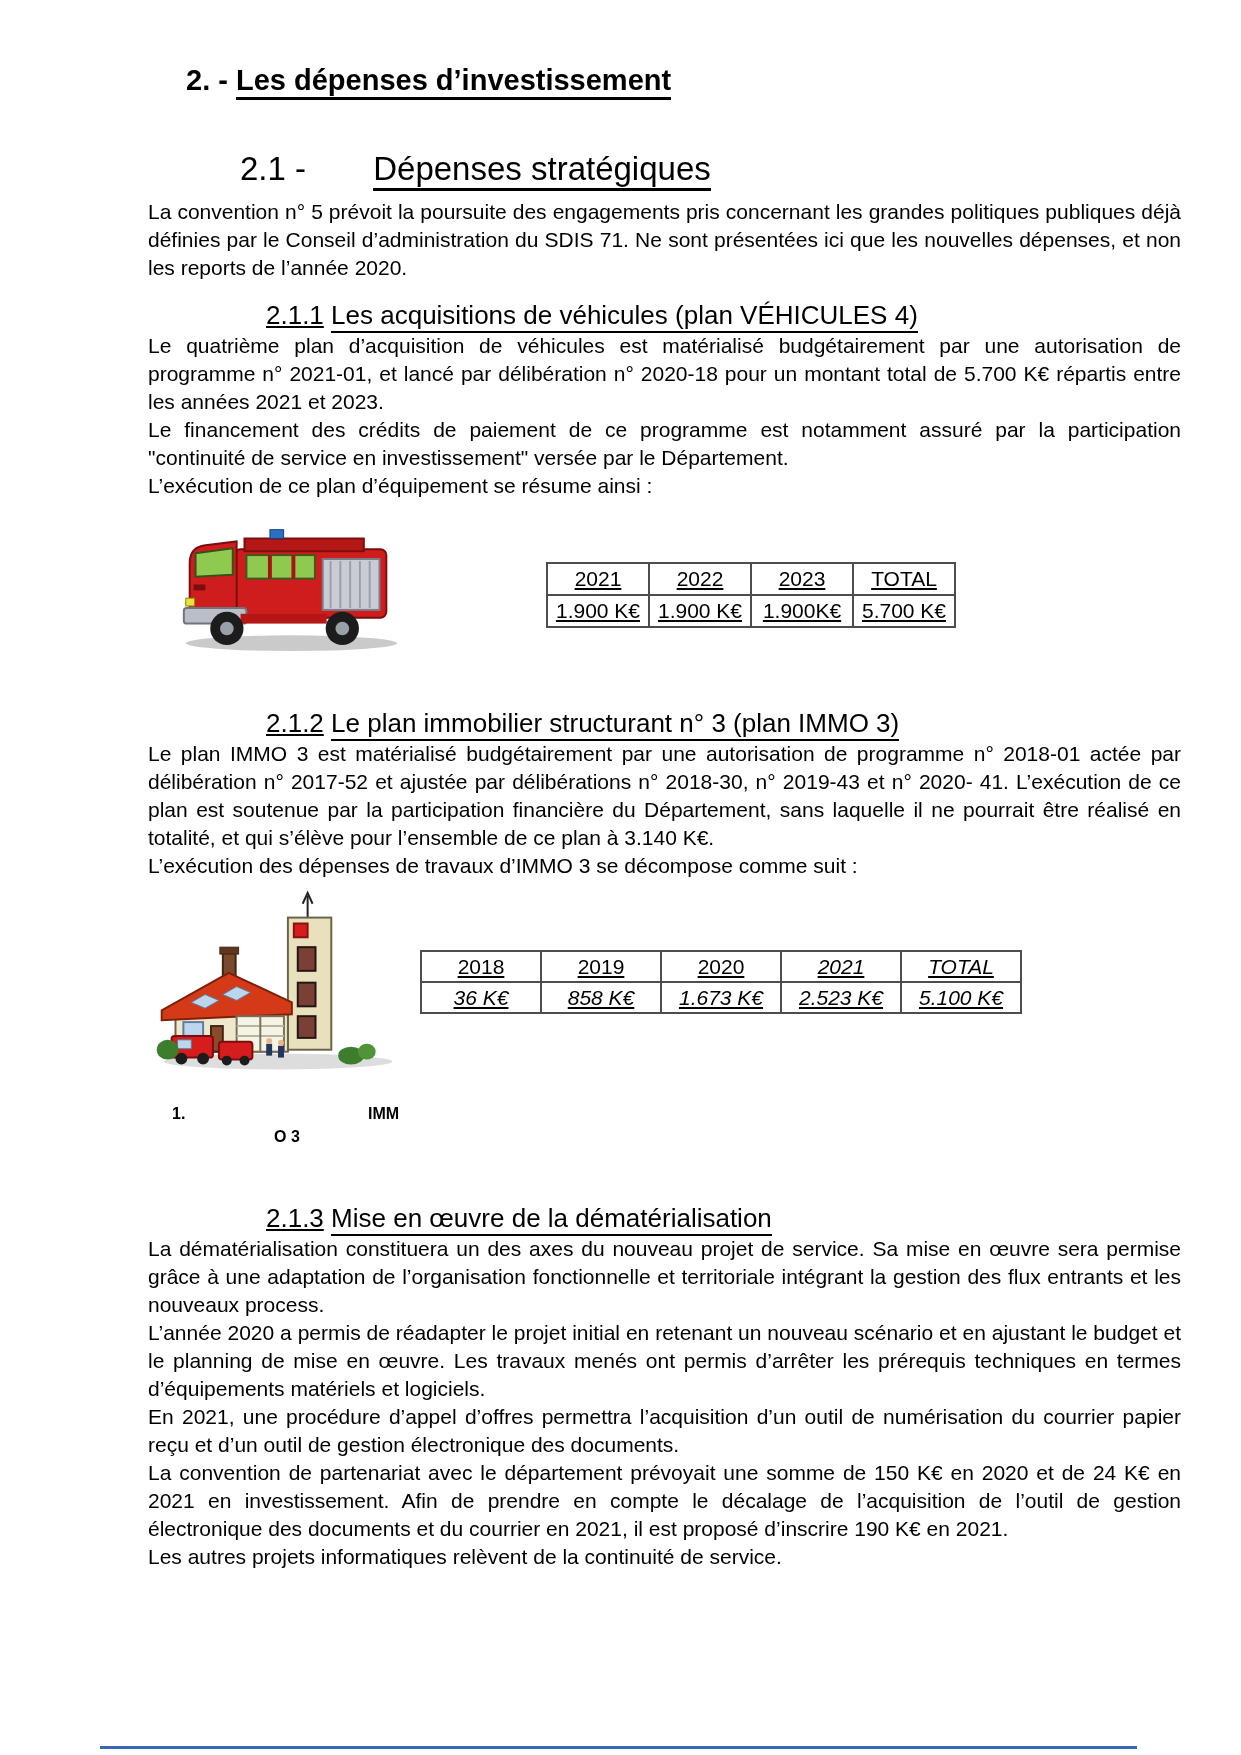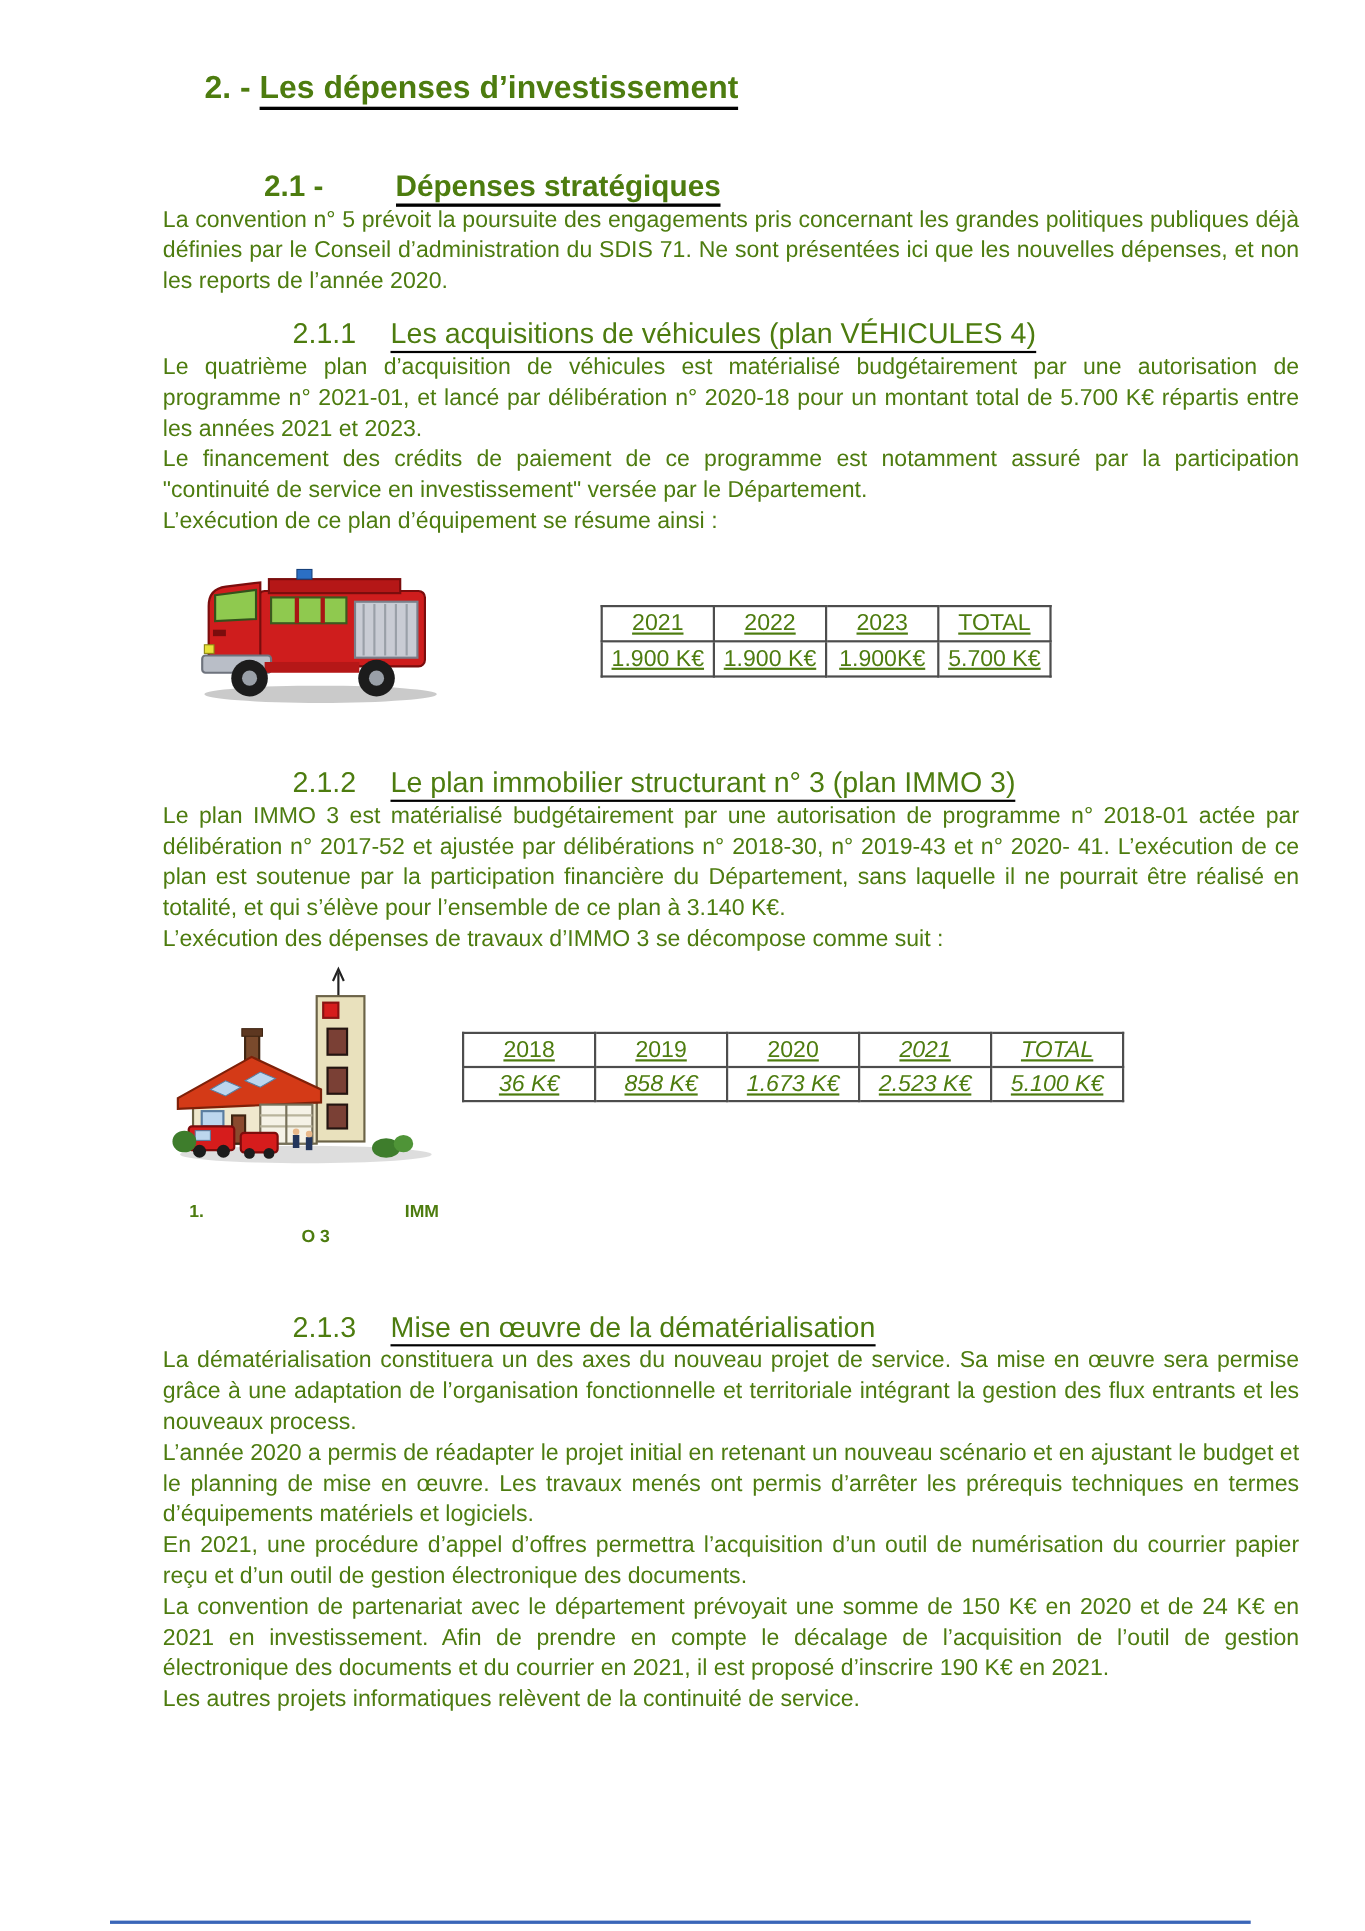--- a/index.html
+++ b/index.html
@@ -5,45 +5,45 @@
   html,body { margin:0; padding:0; background:#ffffff; }
   .page {
     position: relative;
     width: 1241px;
     height: 1755px;
     background: #ffffff;
     box-sizing: border-box;
     padding: 58px 60px 0 148px;
     overflow: hidden;
     font-family: "Liberation Sans", "DejaVu Sans", sans-serif;
-    color: #4d7c0f;
+    color: #000000;
   }
   .h1 {
     margin: 4px 0 0 38px;
     font-size: 29px;
     font-weight: bold;
     line-height: 36px;
   }
   .h1 .u-thick { border-bottom: 3px solid #000; padding-bottom: 1px; }
   .h2 {
-    margin: 54px 0 0 92px;
-    font-size: 27px;
-    font-weight: bold;
+    margin: 54px 0 12px 92px;
+    font-size: 33px;
+    font-weight: normal;
     line-height: 34px;
   }
   .h2 .num { margin-right: 58px; }
   .h2 .u2 { border-bottom: 3px solid #000; padding-bottom: 1px; }
   .h3 {
     font-size: 26px;
     font-weight: normal;
     line-height: 34px;
     margin-left: 118px;
   }
   .h3 .u2 { border-bottom: 2px solid #000; padding-bottom: 1px; }
-  .h3 .num { margin-right: 24px; }
+  .h3 .num { margin-right: 0; text-decoration: underline; }
   p.body {
     font-size: 21px;
     line-height: 28px;
     text-align: justify;
     margin: 0;
   }
   p.noj { text-align: left; }
 
   .mt16 { margin-top: 16px; }
   .mt14 { margin-top: 14px; }

